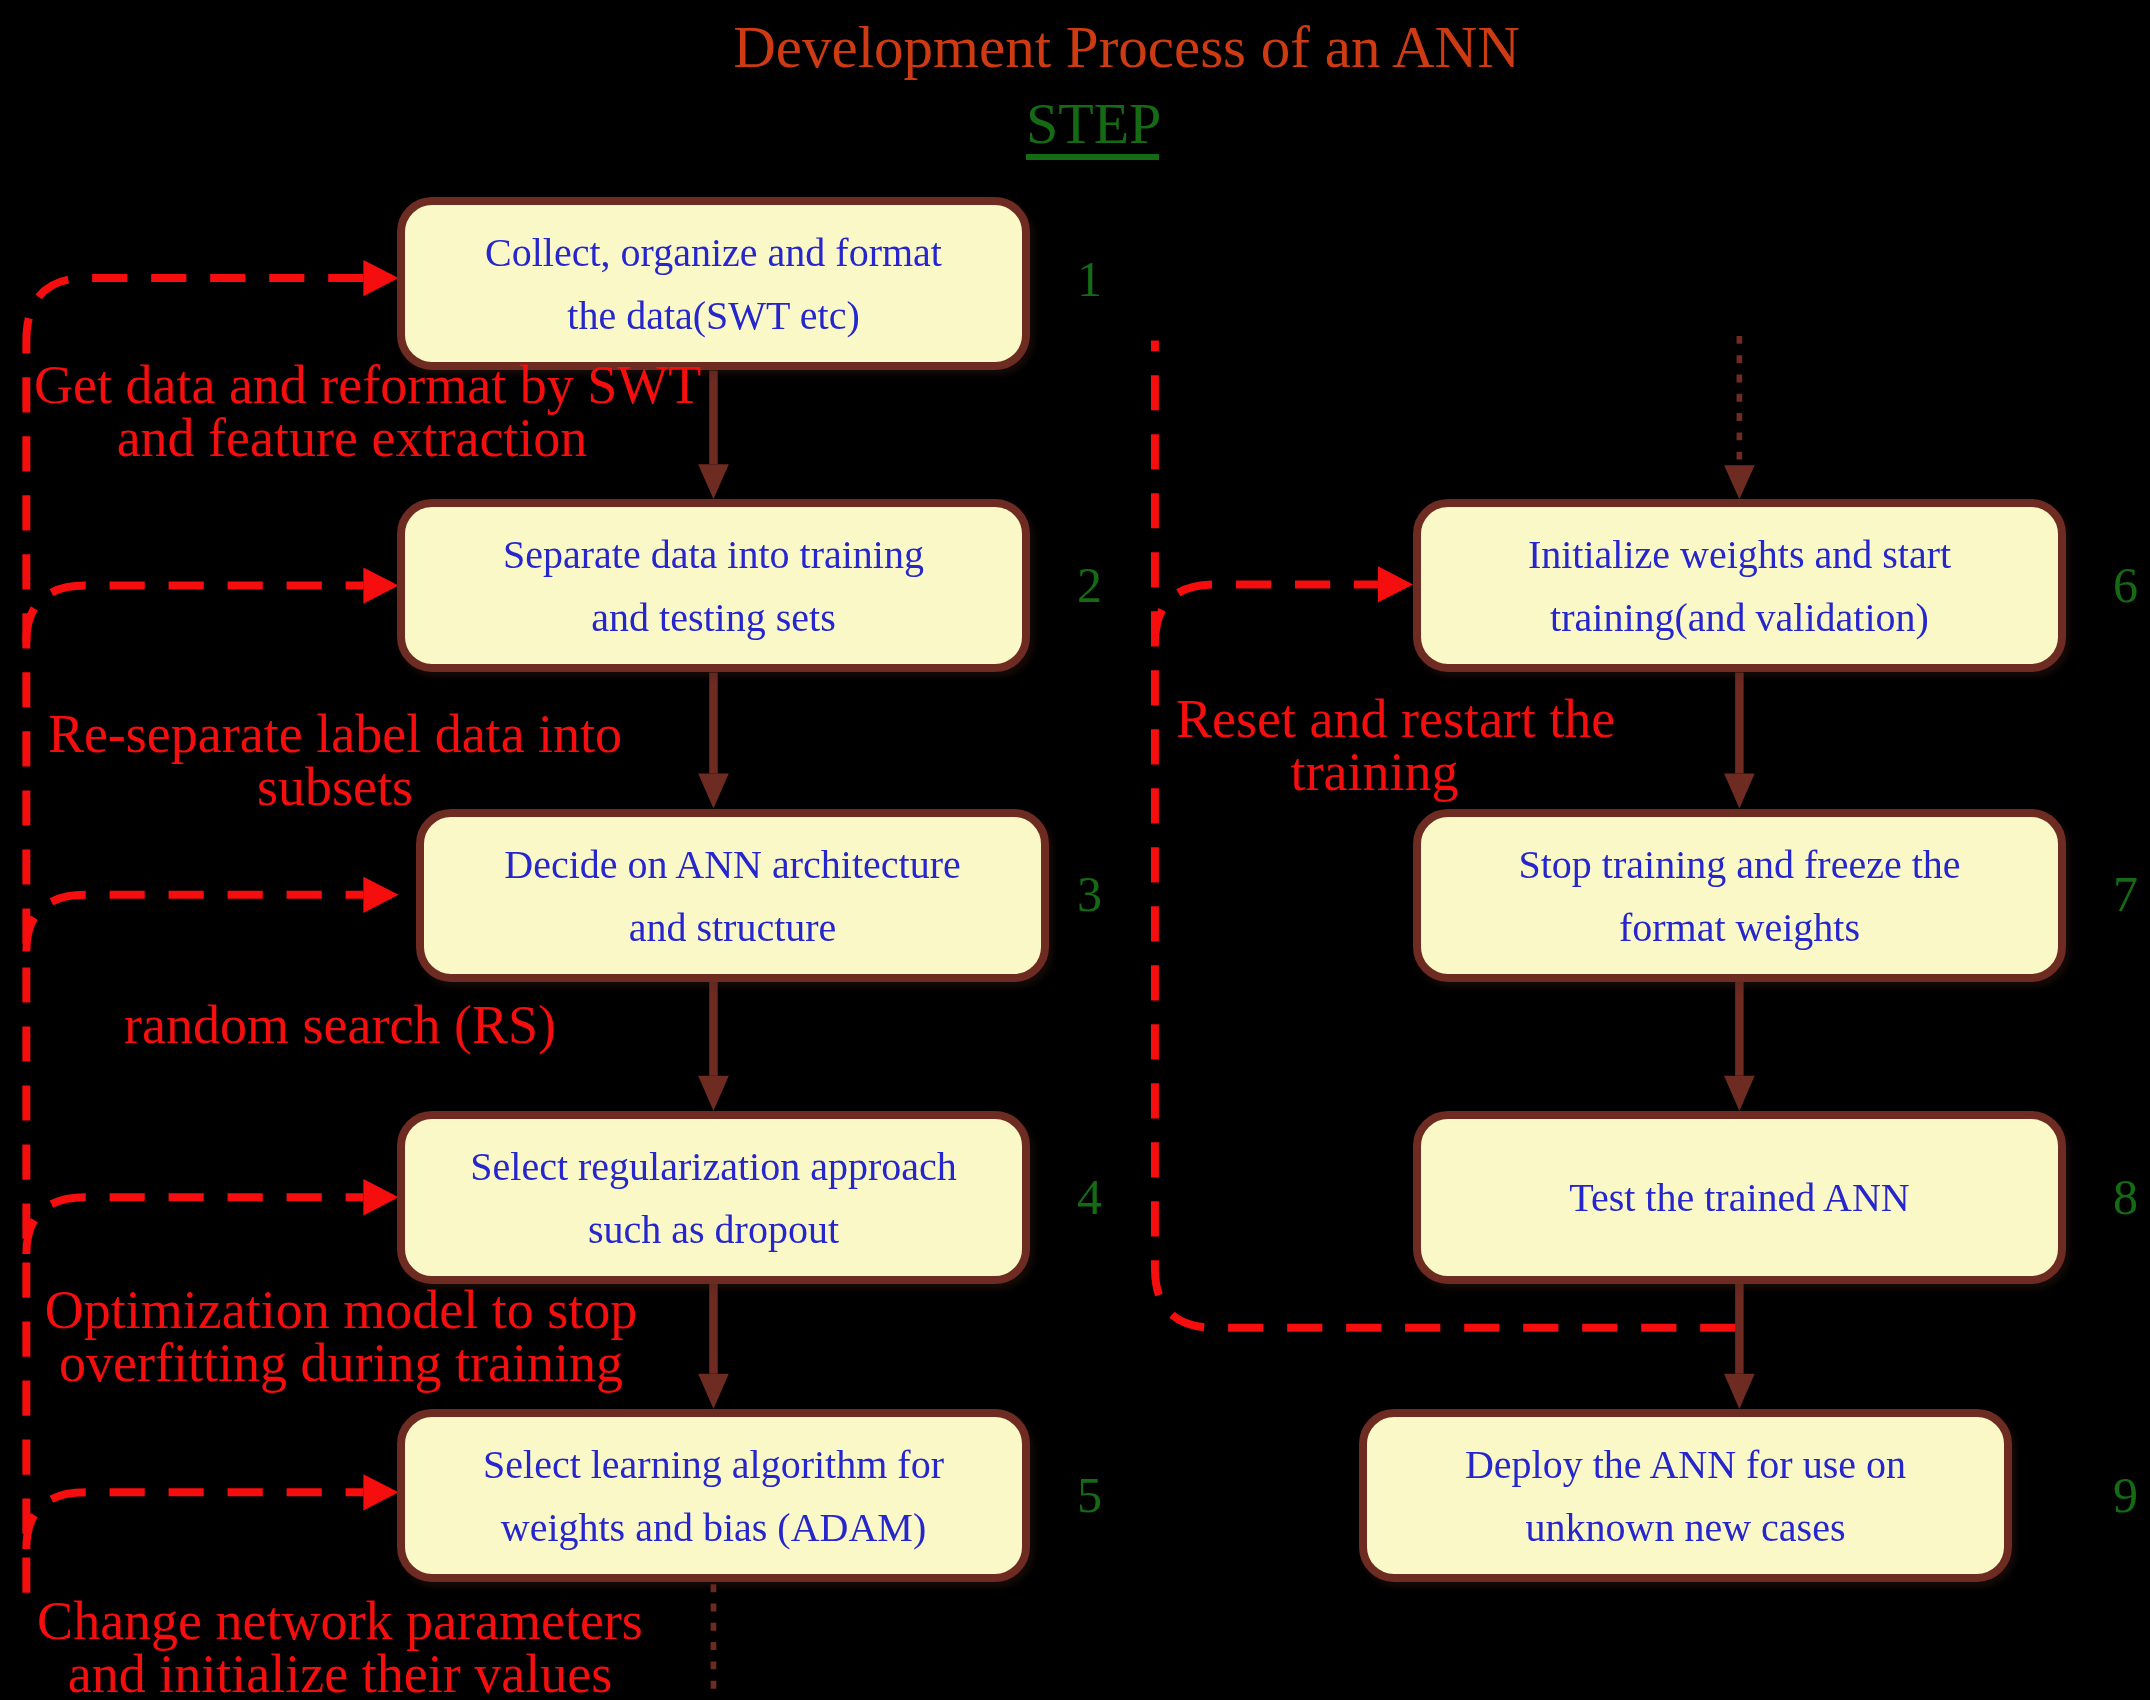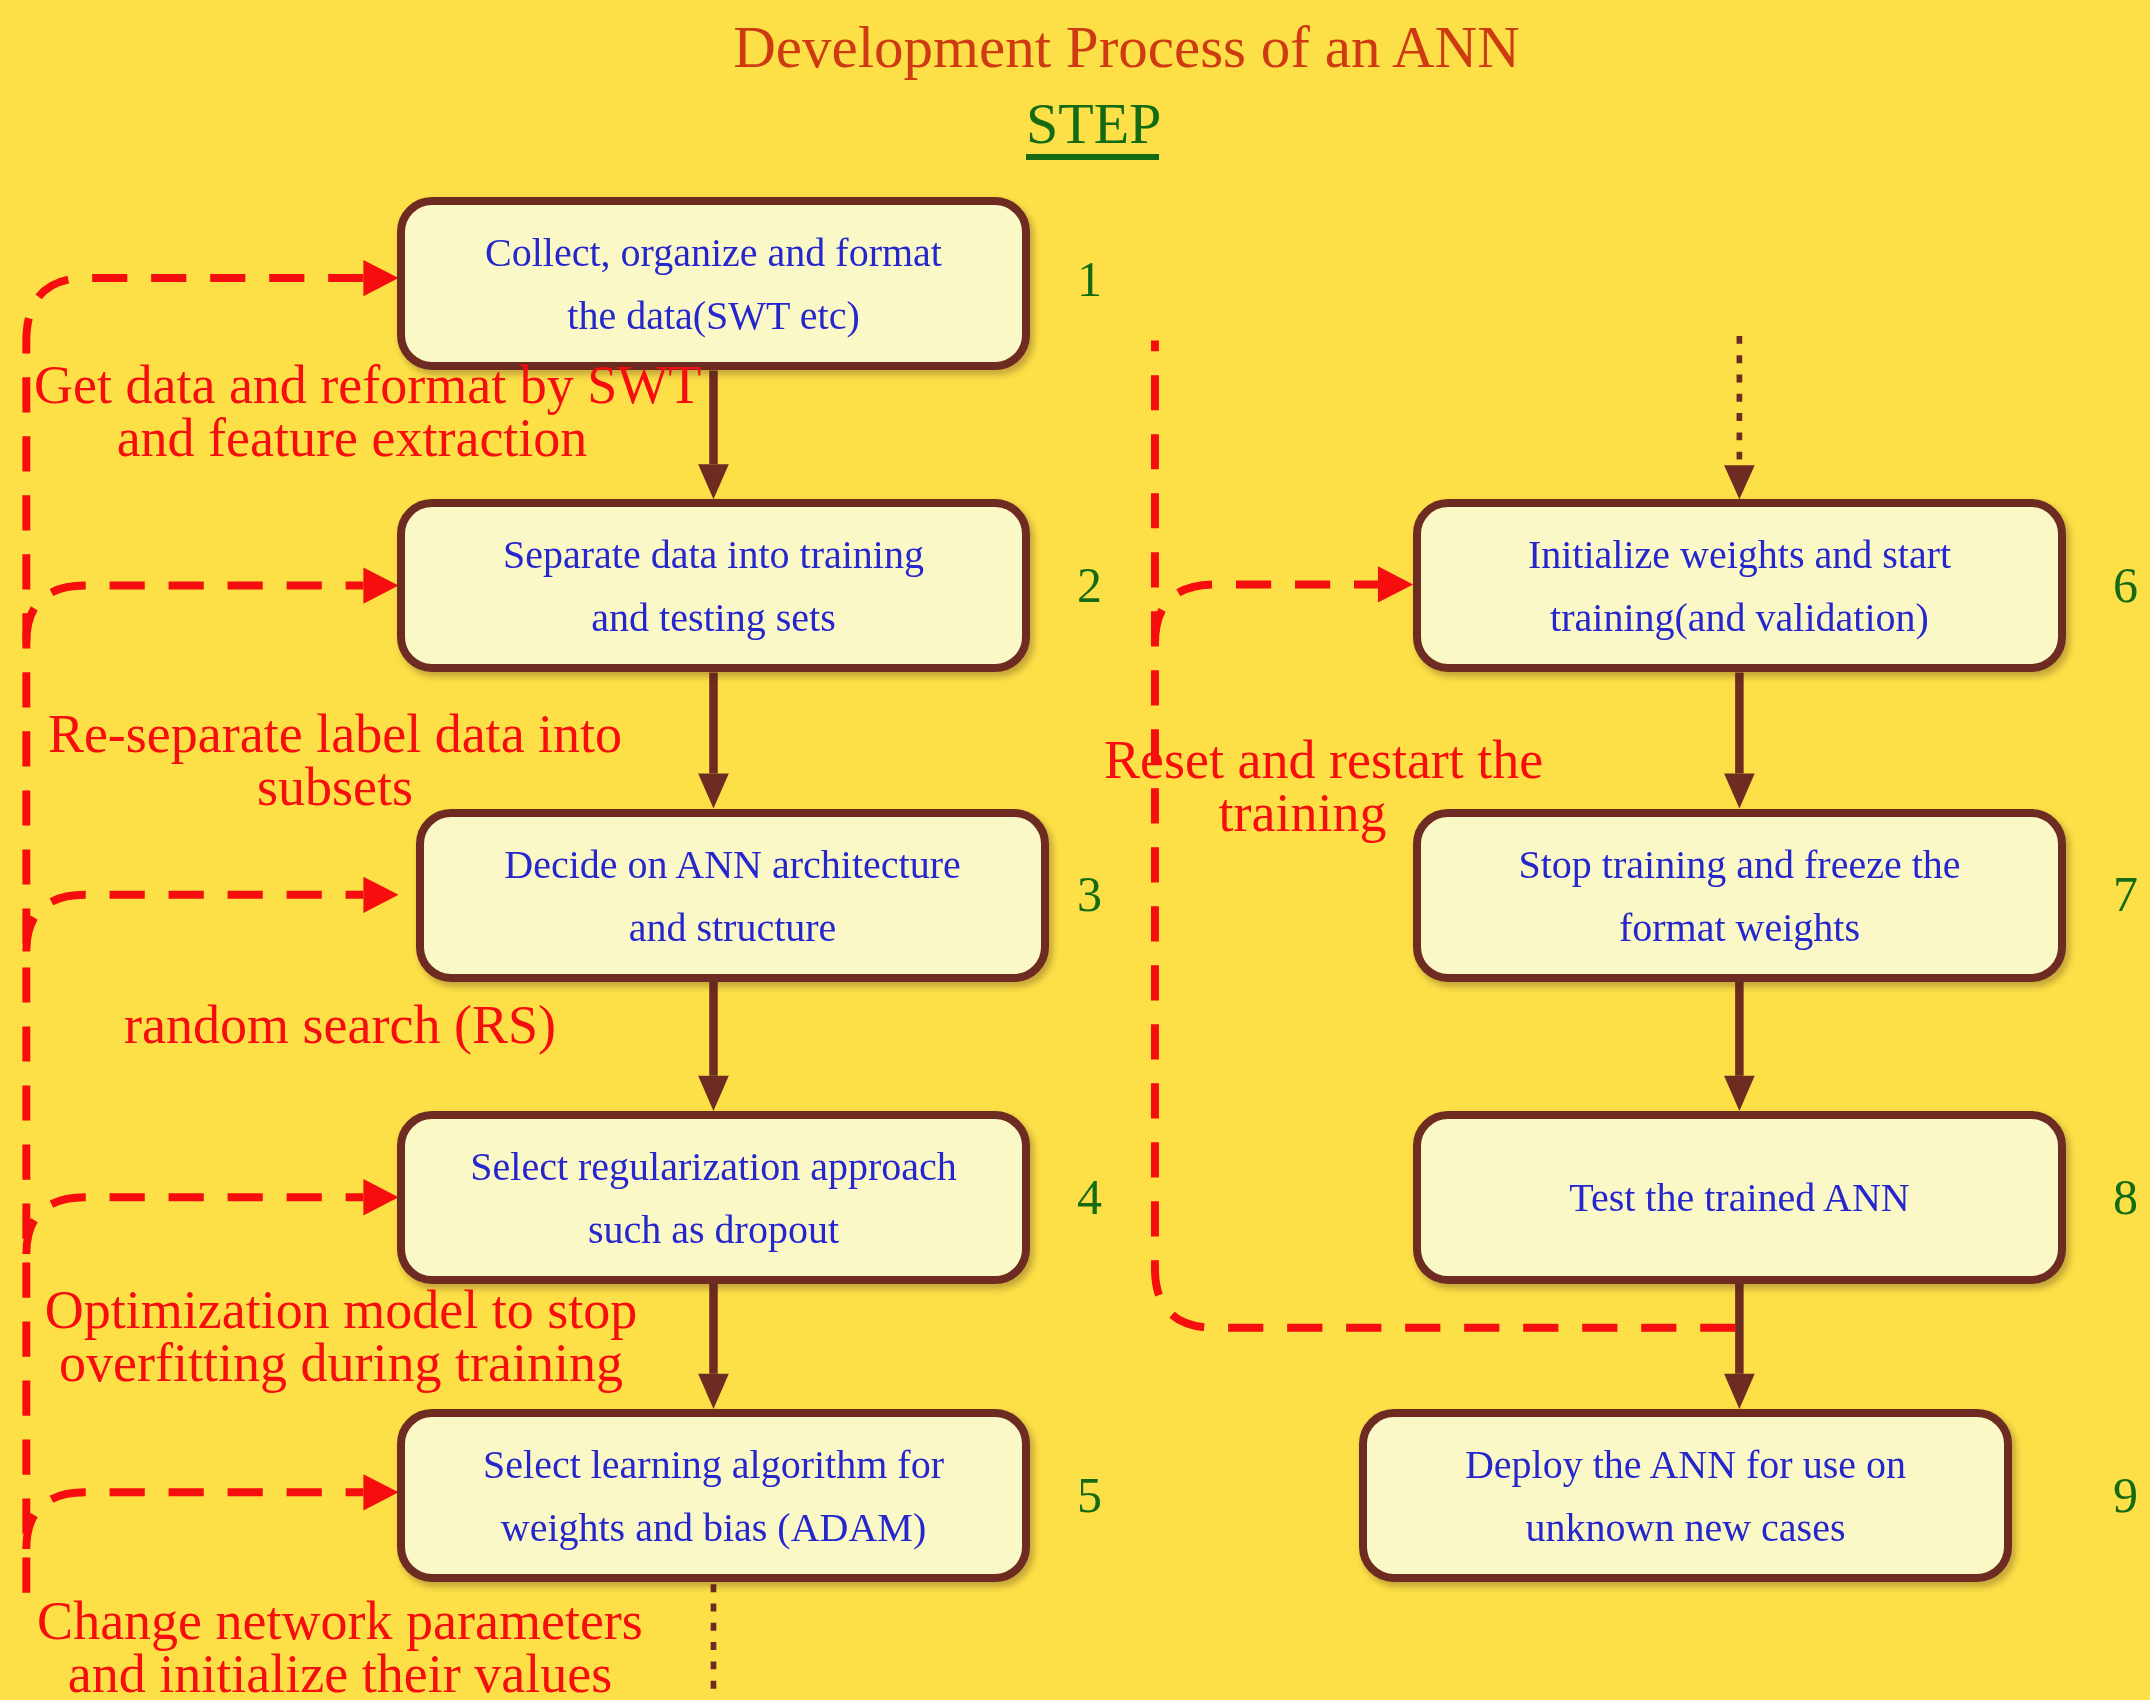--- a/index.html
+++ b/index.html
@@ -1,20 +1,20 @@
 <!DOCTYPE html>
 <html style="--title-color: #ce3b12; --step-green: #146b14; --box-fill: #fbf8c8; --box-border: #6e2b22; --box-text: #2626cd; --arrow-brown: #6e2b22; --feedback-red: #f60d0d;font-size:9px"><head>
 <meta charset="utf-8">
 <style>
   html, body { margin: 0; padding: 0; background: #ffffff; }
   .stage {
     position: relative;
     width: 2151px;
     height: 1700px;
-    background: #fde047;
+    background: #000000;
     overflow: hidden;
     font-family: "Liberation Serif", "DejaVu Serif", serif;
   }
   .layer { position: absolute; left: 0; top: 0; width: 2151px; height: 1700px; }
 
   .diagram-title {
     position: absolute;
     left: 613px; top: 12.5px; width: 1027px;
     text-align: center;
     font-size: 59px;
@@ -202,19 +202,19 @@
     <div>random search (RS)</div>
   </div>
   <div class="note" style="left:23px;   top:1284px; width:636px;">
     <div>Optimization model to stop</div>
     <div>overfitting during training</div>
   </div>
   <div class="note" style="left:28px;   top:1595px; width:624px;">
     <div>Change network parameters</div>
     <div>and initialize their values</div>
   </div>
-  <div class="note" style="left:1104px; top:693px; width:397px;margin-top:41px;">
+  <div class="note" style="left:1176px; top:693px; width:397px;">
     <div>Reset and restart the</div>
     <div>training</div>
   </div>
 
 </div>
 
 
 </body></html>

